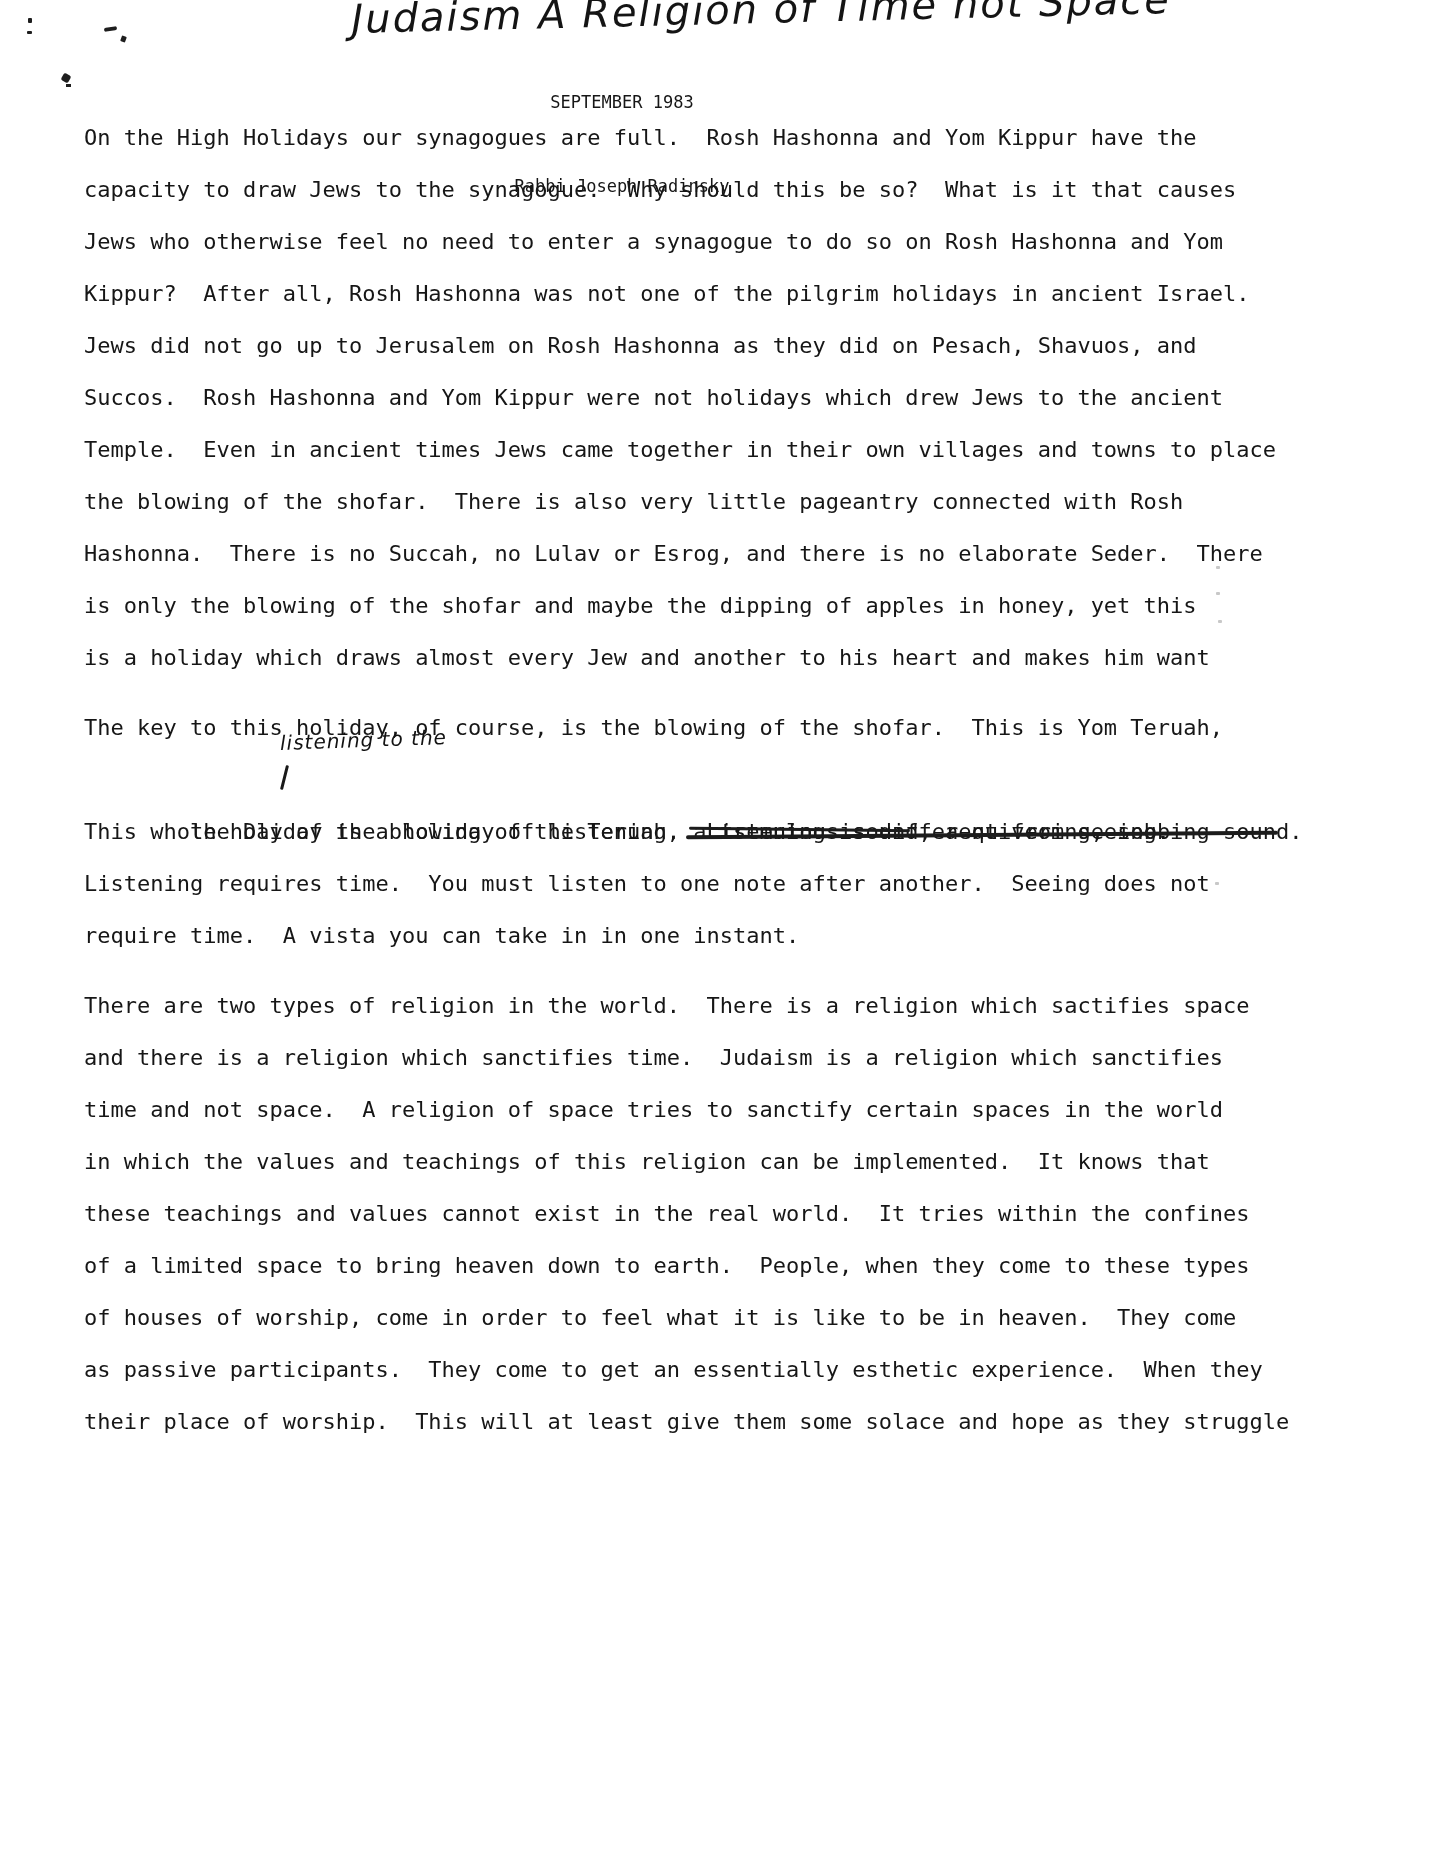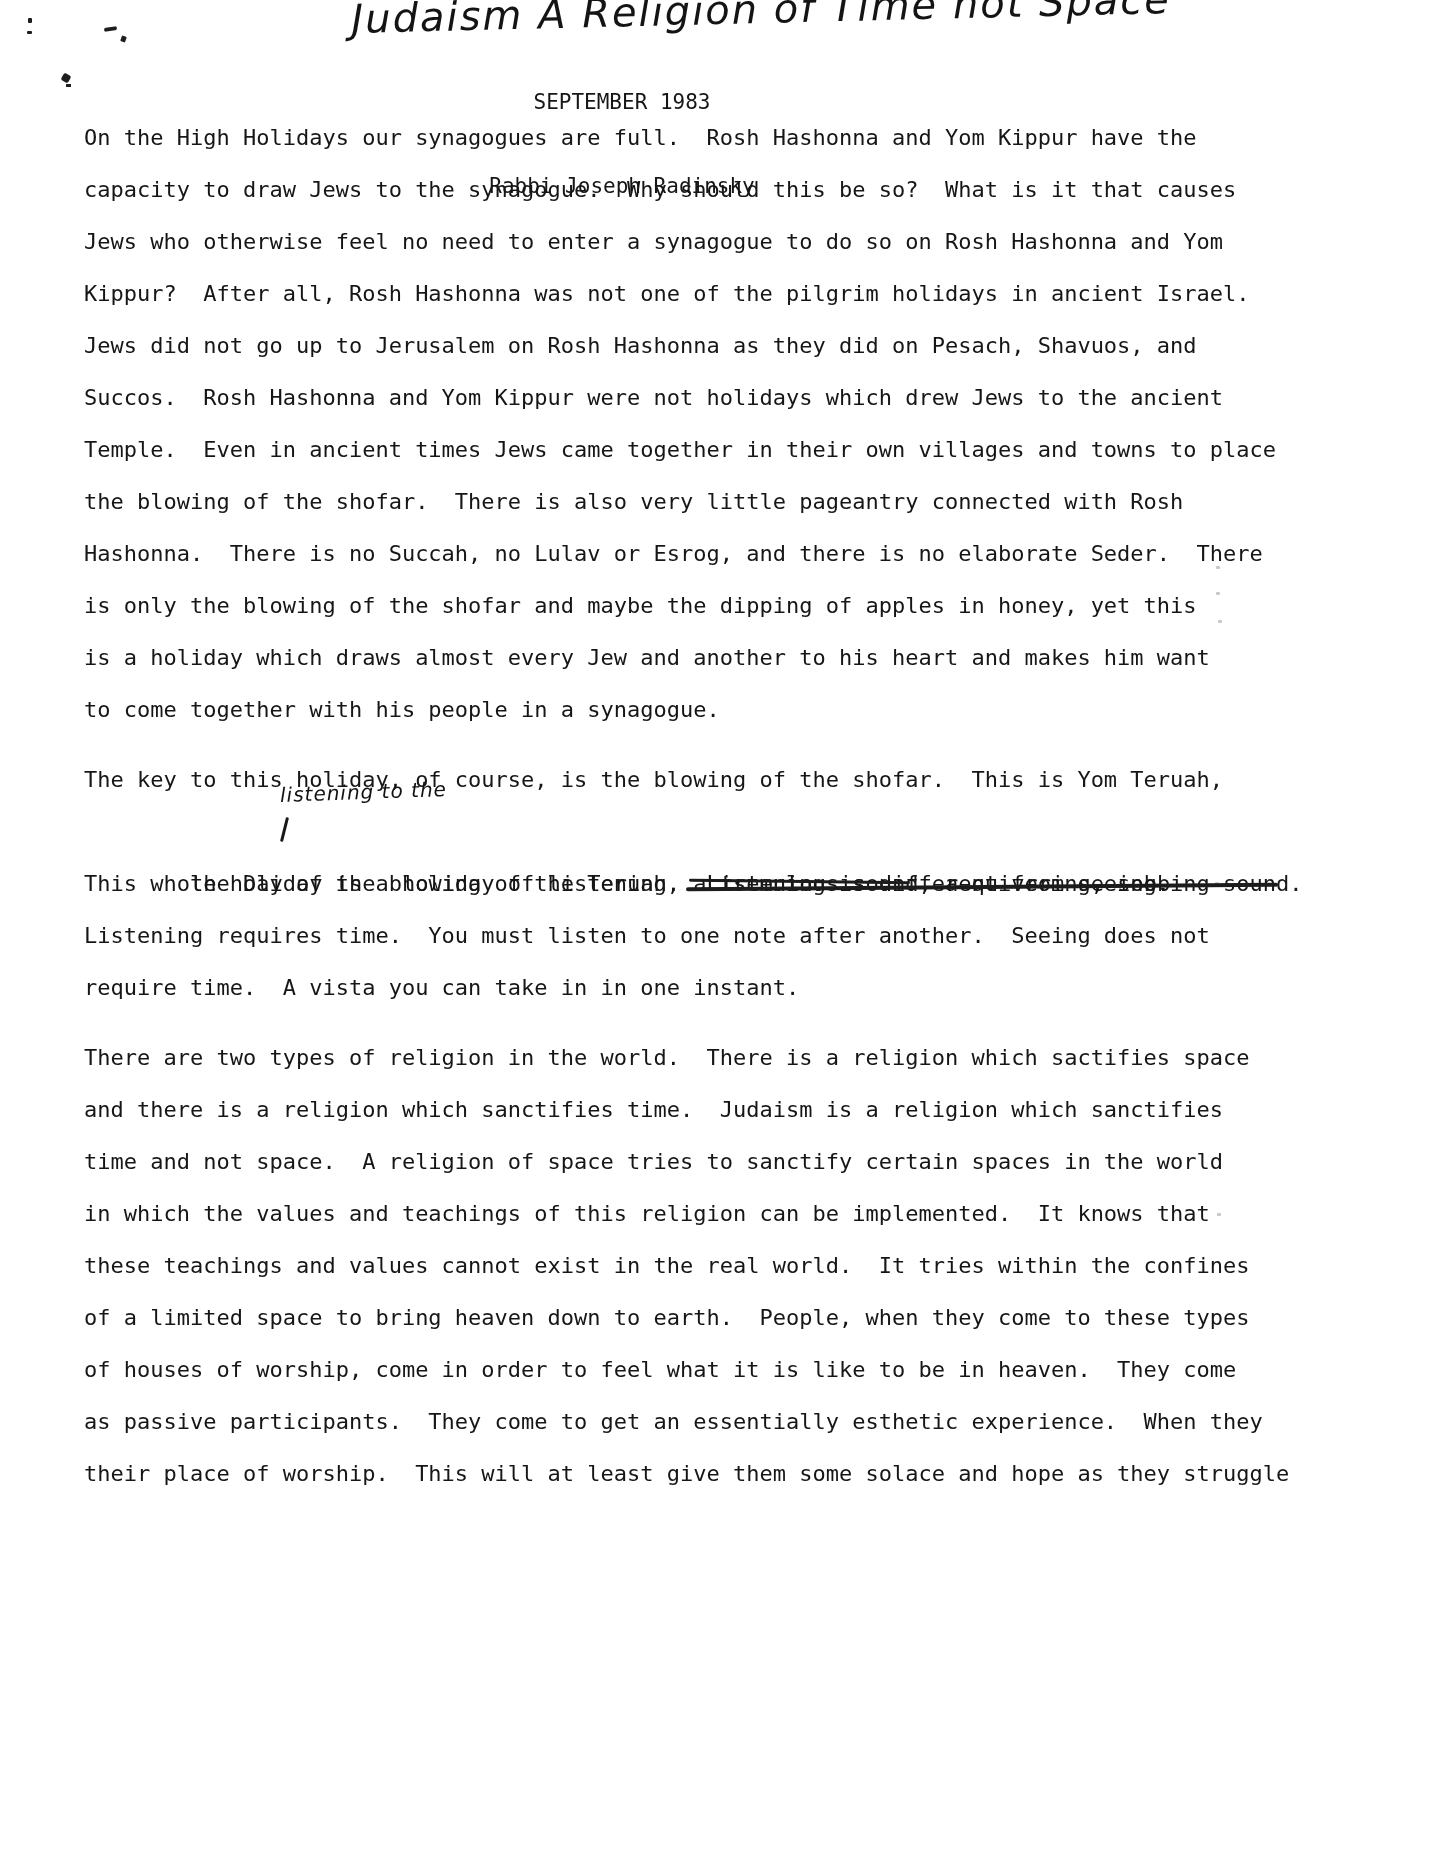--- a/index.html
+++ b/index.html
@@ -26,21 +26,21 @@
     transform-origin:left bottom;
     color:#141414;
   }
 
   
   .typed-header{
     position:absolute;
     left:0;top:32px;
     width:1244px;
     text-align:center;
-    font-size:21px;
+    font-size:17px;
     line-height:28px;
     white-space:pre;
   }
 
   
   .content{
     position:absolute;
     left:72px;top:100px;
     width:1320px;
   }
@@ -137,21 +137,20 @@
       <div class="line">capacity to draw Jews to the synagogue.  Why should this be so?  What is it that causes</div>
       <div class="line">Jews who otherwise feel no need to enter a synagogue to do so on Rosh Hashonna and Yom</div>
       <div class="line">Kippur?  After all, Rosh Hashonna was not one of the pilgrim holidays in ancient Israel.</div>
       <div class="line">Jews did not go up to Jerusalem on Rosh Hashonna as they did on Pesach, Shavuos, and</div>
       <div class="line">Succos.  Rosh Hashonna and Yom Kippur were not holidays which drew Jews to the ancient</div>
       <div class="line">Temple.  Even in ancient times Jews came together in their own villages and towns to place</div>
       <div class="line">the blowing of the shofar.  There is also very little pageantry connected with Rosh</div>
       <div class="line">Hashonna.  There is no Succah, no Lulav or Esrog, and there is no elaborate Seder.  There</div>
       <div class="line">is only the blowing of the shofar and maybe the dipping of apples in honey, yet this</div>
       <div class="line">is a holiday which draws almost every Jew and another to his heart and makes him want</div>
-      <div class="line">to come together with his people in a synagogue.</div>
     </div>
 
     <div class="para">
       <div class="line">The key to this holiday, of course, is the blowing of the shofar.  This is Yom Teruah,</div>
       <div class="line edited">
         <span class="hand-insert">listening to the</span><span>the Day of the blowing of the Teruah, </span><span class="struck">a tremulous sound, a quivering, sobbing soun</span><span>d.</span>
         <span class="b-mark"></span>
       </div>
       <div class="line">This whole holiday is a holiday of listening.  Listening is different from seeing.</div>
       <div class="line">Listening requires time.  You must listen to one note after another.  Seeing does not</div>

